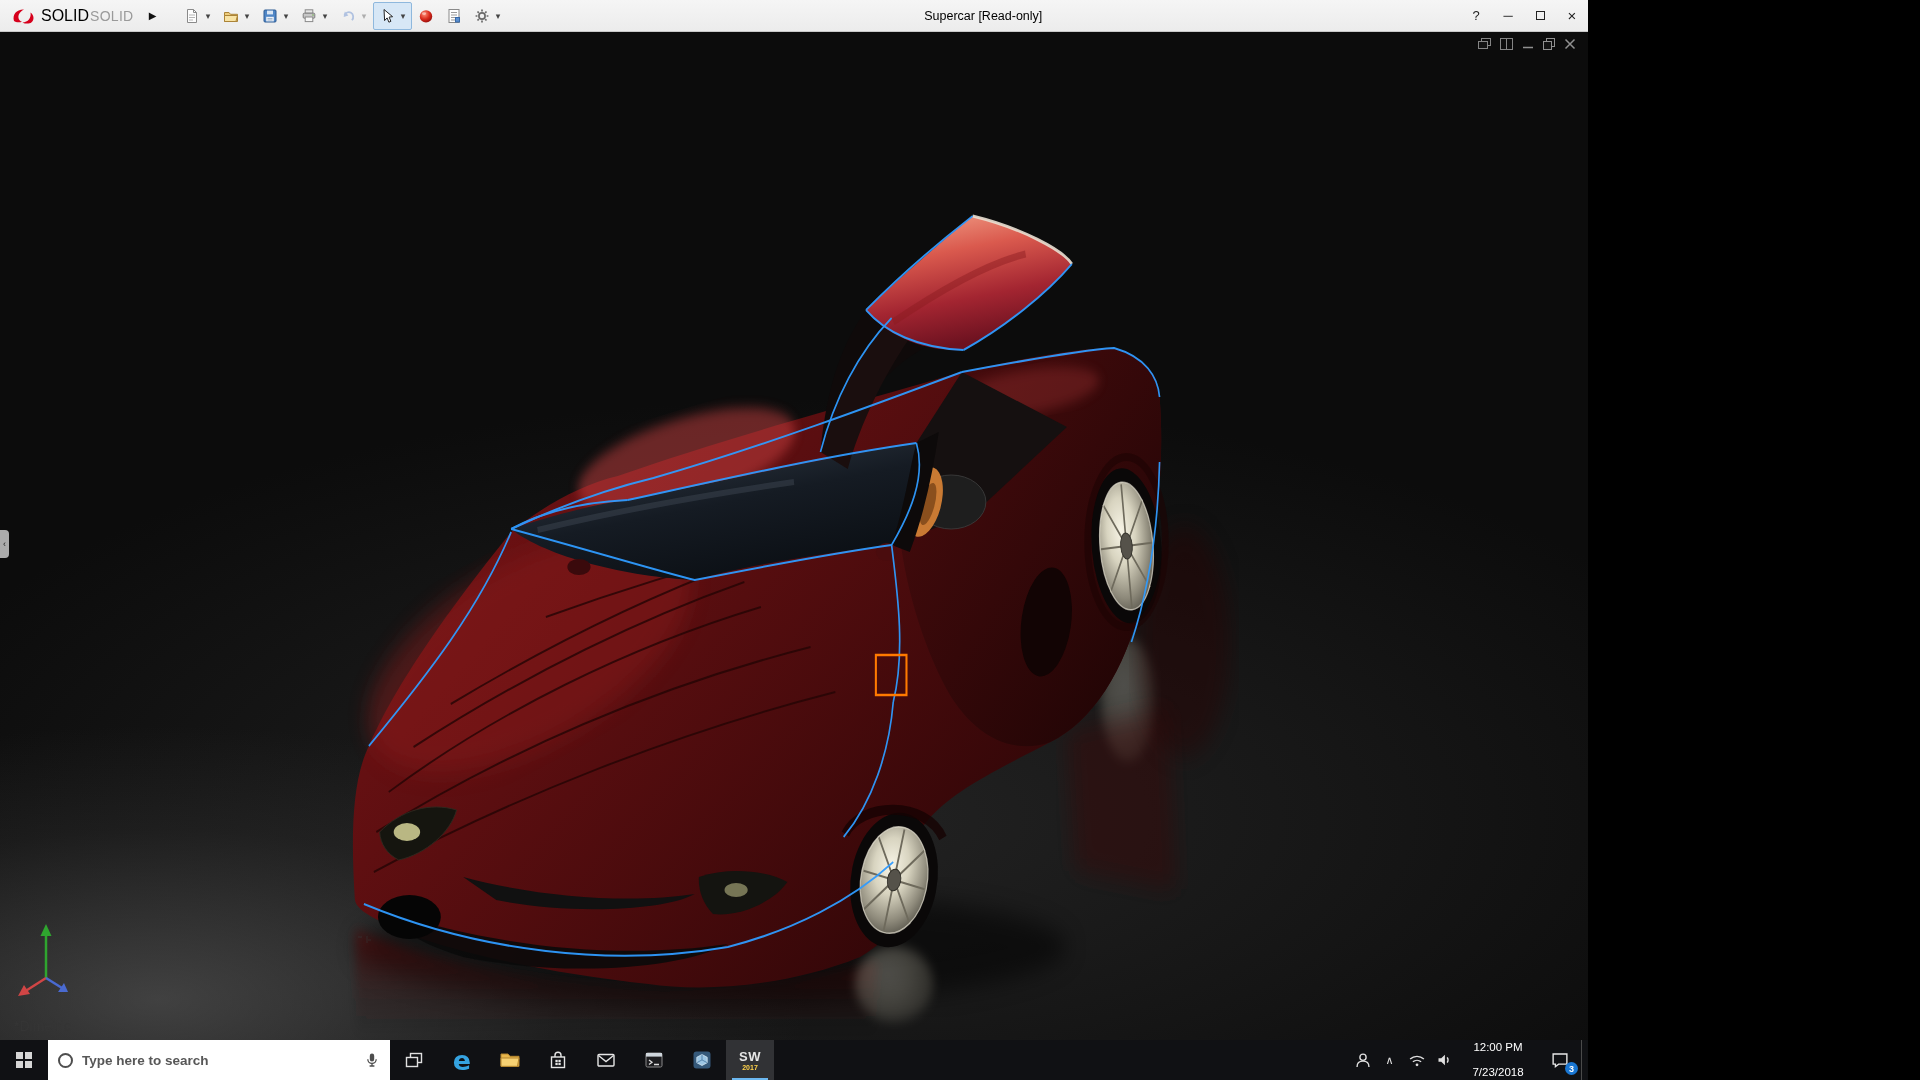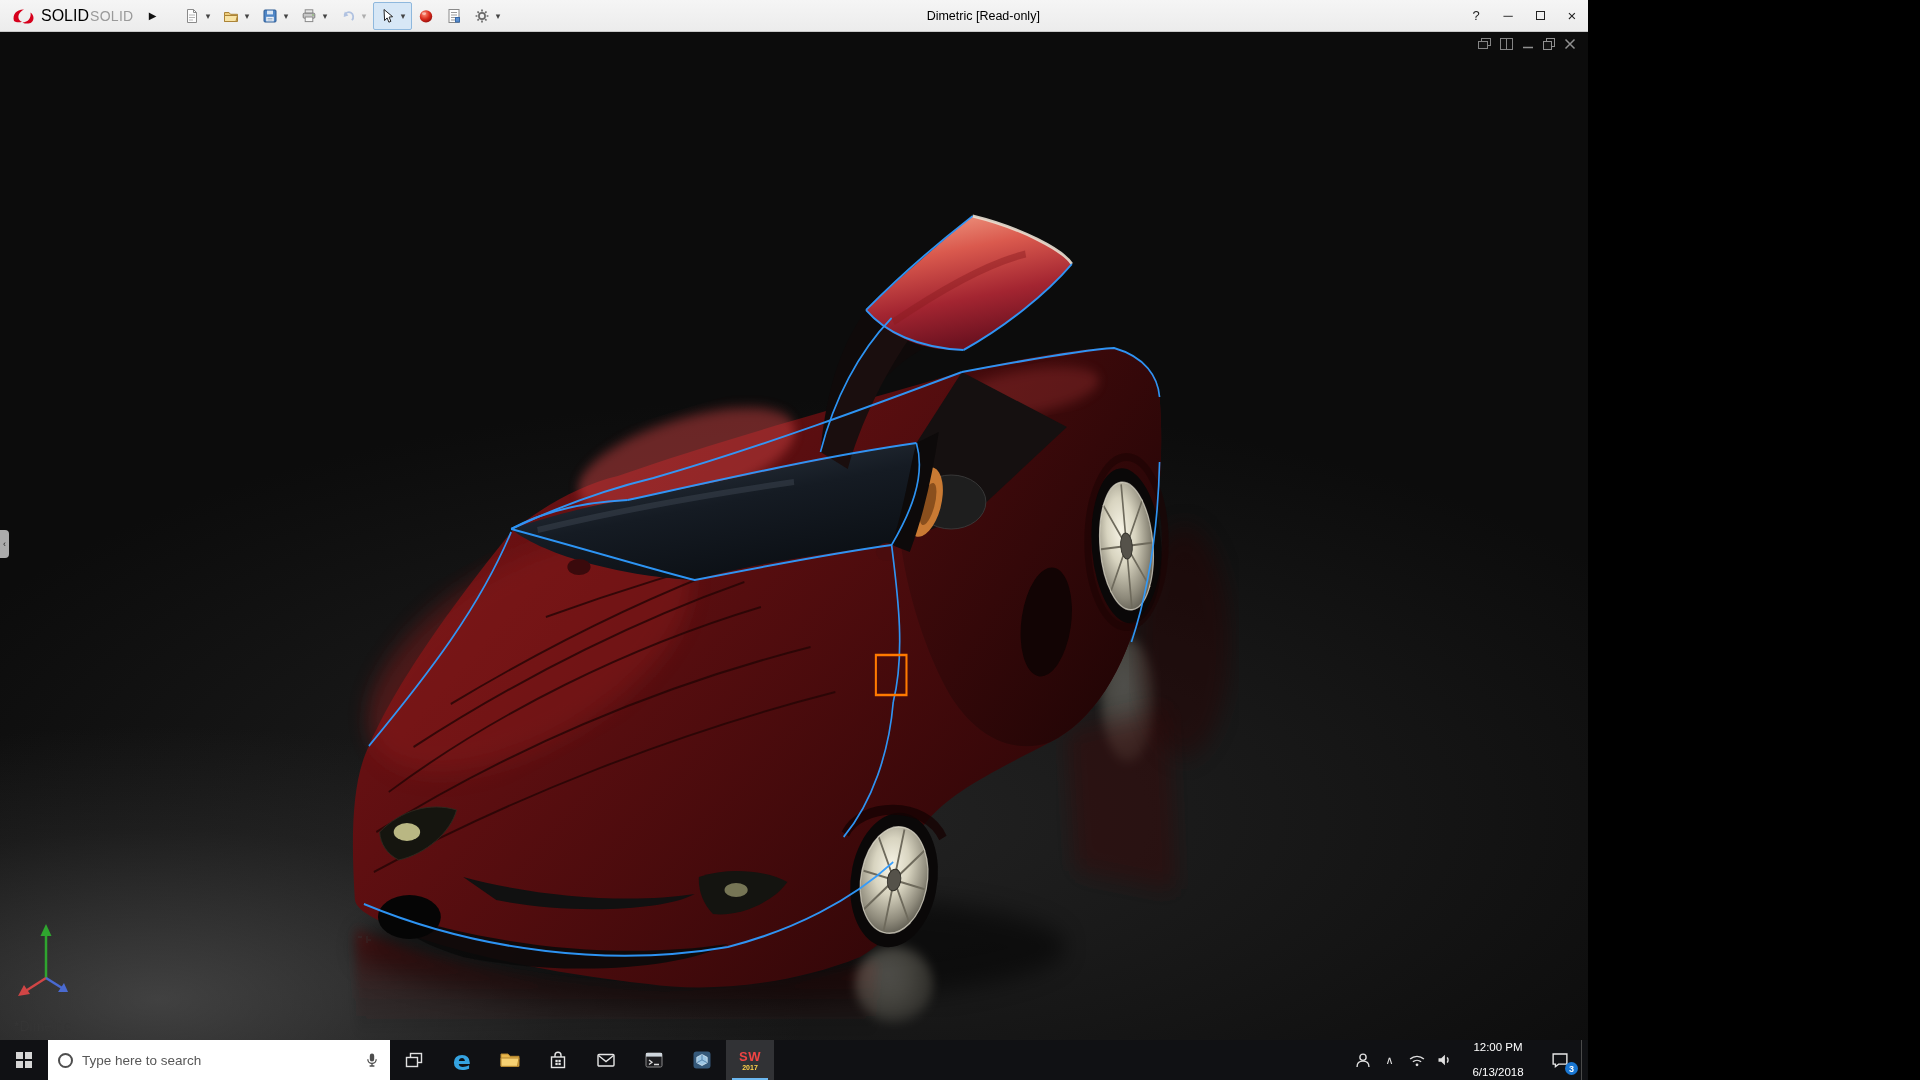--- a/index.html
+++ b/index.html
@@ -47,25 +47,25 @@
   .tb-btn { width: 48px; border: none; background: none; display: flex; flex-direction: column;
     align-items: center; justify-content: center; cursor: pointer; position: relative; }
   .tb-btn.active-app { background: rgba(255,255,255,.14); }
   .tb-btn.active-app::after { content: ""; position: absolute; bottom: 0; left: 6px; right: 6px;
     height: 2px; background: #6cb8f0; }
   .win-logo { display: grid; grid-template-columns: 7.5px 7.5px; grid-template-rows: 7.5px 7.5px; gap: 1.5px; }
   .win-logo i { background: #d6d6d6; }
   .search-box { width: 342px; background: #ffffff; display: flex; align-items: center; padding: 0 10px; gap: 9px; }
   .cortana-ring { width: 15px; height: 15px; border: 2px solid #4e4e4e; border-radius: 50%; flex: none; }
   .search-box input { flex: 1; border: none; outline: none; font-size: 13.5px; color: #701a75;
-    font-family: "Liberation Sans", sans-serif; background: transparent; }
+    font-family: "Liberation Sans", sans-serif; background: transparent; font-weight: bold; }
   .search-box input::placeholder { color: #575757; }
   .edge-e { font-size: 27px; font-weight: 700; color: #35a3e0; font-family: "DejaVu Sans", sans-serif; line-height: 1; }
   .sw-icon { display: flex; flex-direction: column; align-items: center; line-height: 1; }
-  .sw-letters { color: #ef4444; font-weight: 700; font-size: 13px; letter-spacing: .5px; }
+  .sw-letters { color: #e5e5e5; font-weight: 700; font-size: 13px; letter-spacing: .5px; }
   .sw-year { color: #ffd24a; font-size: 7px; font-weight: 700; margin-top: 1px; }
   .tray { margin-left: auto; display: flex; align-items: stretch; }
   .tray-btn { border: none; background: none; width: 27px; display: flex; align-items: center;
     justify-content: center; cursor: pointer; position: relative; color: #e3e3e3; }
   .tray-btn.chev { font-size: 11px; color: #e3e3e3; }
   .clock { width: 82px; display: flex; flex-direction: column; align-items: center; justify-content: space-between;
     color: #fff; font-size: 11.5px; line-height: 1.3; cursor: pointer; border: none; background: none; }
   .notif { width: 42px; }
   .badge { position: absolute; right: 3px; bottom: 5px; min-width: 13px; height: 13px; border-radius: 7px;
     background: #1976d2; color: #fff; font-size: 9px; font-weight: 700; display: flex; align-items: center;
@@ -177,21 +177,21 @@
             <g stroke="#6a6a6a" stroke-width="1.7" fill="none">
               <circle cx="8" cy="8" r="3.1"></circle>
               <path d="M8,1.6 V3.4 M8,12.6 V14.4 M1.6,8 H3.4 M12.6,8 H14.4 M3.5,3.5 L4.8,4.8 M11.2,11.2 L12.5,12.5 M12.5,3.5 L11.2,4.8 M4.8,11.2 L3.5,12.5"></path>
             </g>
           </svg>
         </button>
         <button class="dd">▾</button>
       </div>
     </div>
 
-    <div id="tb-title">Dimetric [Read-only]</div>
+    <div id="tb-title">Supercar [Read-only]</div>
 
     <div class="winbtns">
       <button>?</button>
       <button>─</button>
       <button>
           <span class="maxbox"></span>
         </button>
       <button style="font-size:15px">×</button>
     </div>
   </header>
@@ -496,21 +496,21 @@
         </svg>
       </button>
       <button class="tray-btn">
         <svg width="22" height="22" viewBox="0 0 24 24">
           <path d="M6,10 h3 l4,-3.8 v11.6 l-4,-3.8 h-3 z" fill="#e0e0e0"></path>
           <path d="M15.5,9.2 a5,5 0 0 1 0,5.6" fill="none" stroke="#e0e0e0" stroke-width="1.5"></path>
         </svg>
       </button>
       <button class="clock">
         <span>12:00 PM</span>
-        <span>6/13/2018</span>
+        <span>7/23/2018</span>
       </button>
       <button class="tray-btn notif">
         <svg width="22" height="22" viewBox="0 0 24 24">
           <path d="M4.5,5.5 h15 v11 h-9 l-3.5,2.8 v-2.8 h-2.5 z" fill="none" stroke="#e8e8e8" stroke-width="1.5"></path>
         </svg>
         <span class="badge">3</span>
       </button>
       <button class="show-desktop"></button>
     </div>
   </footer>

